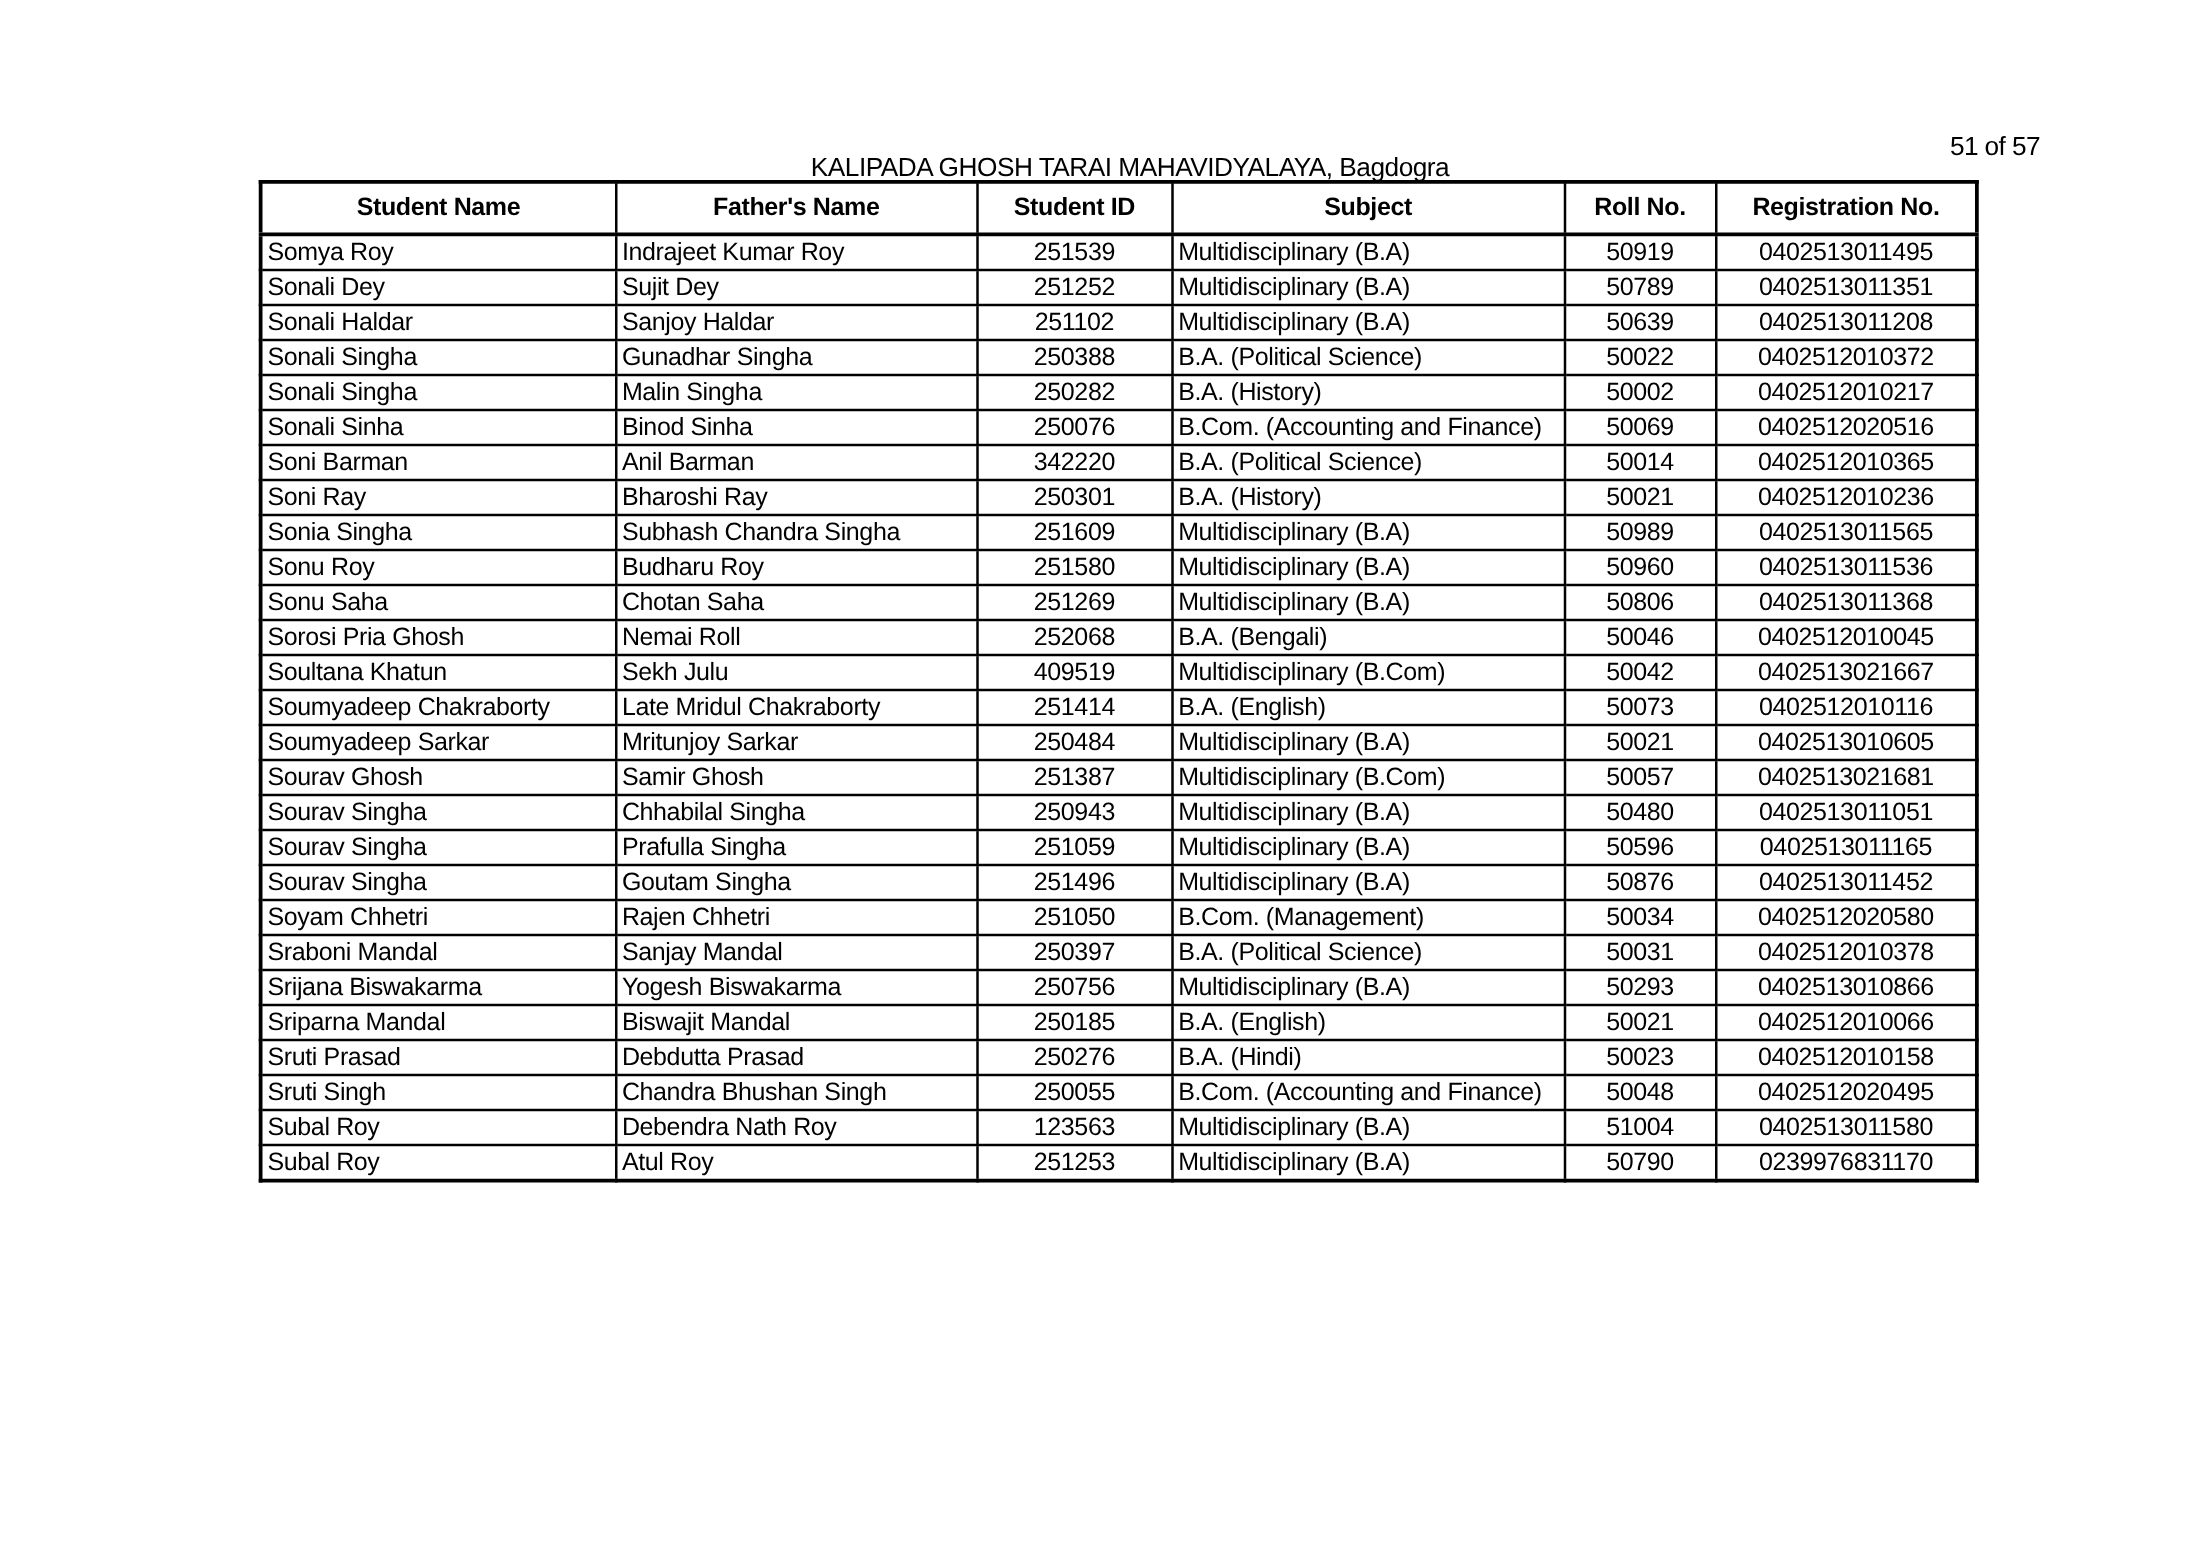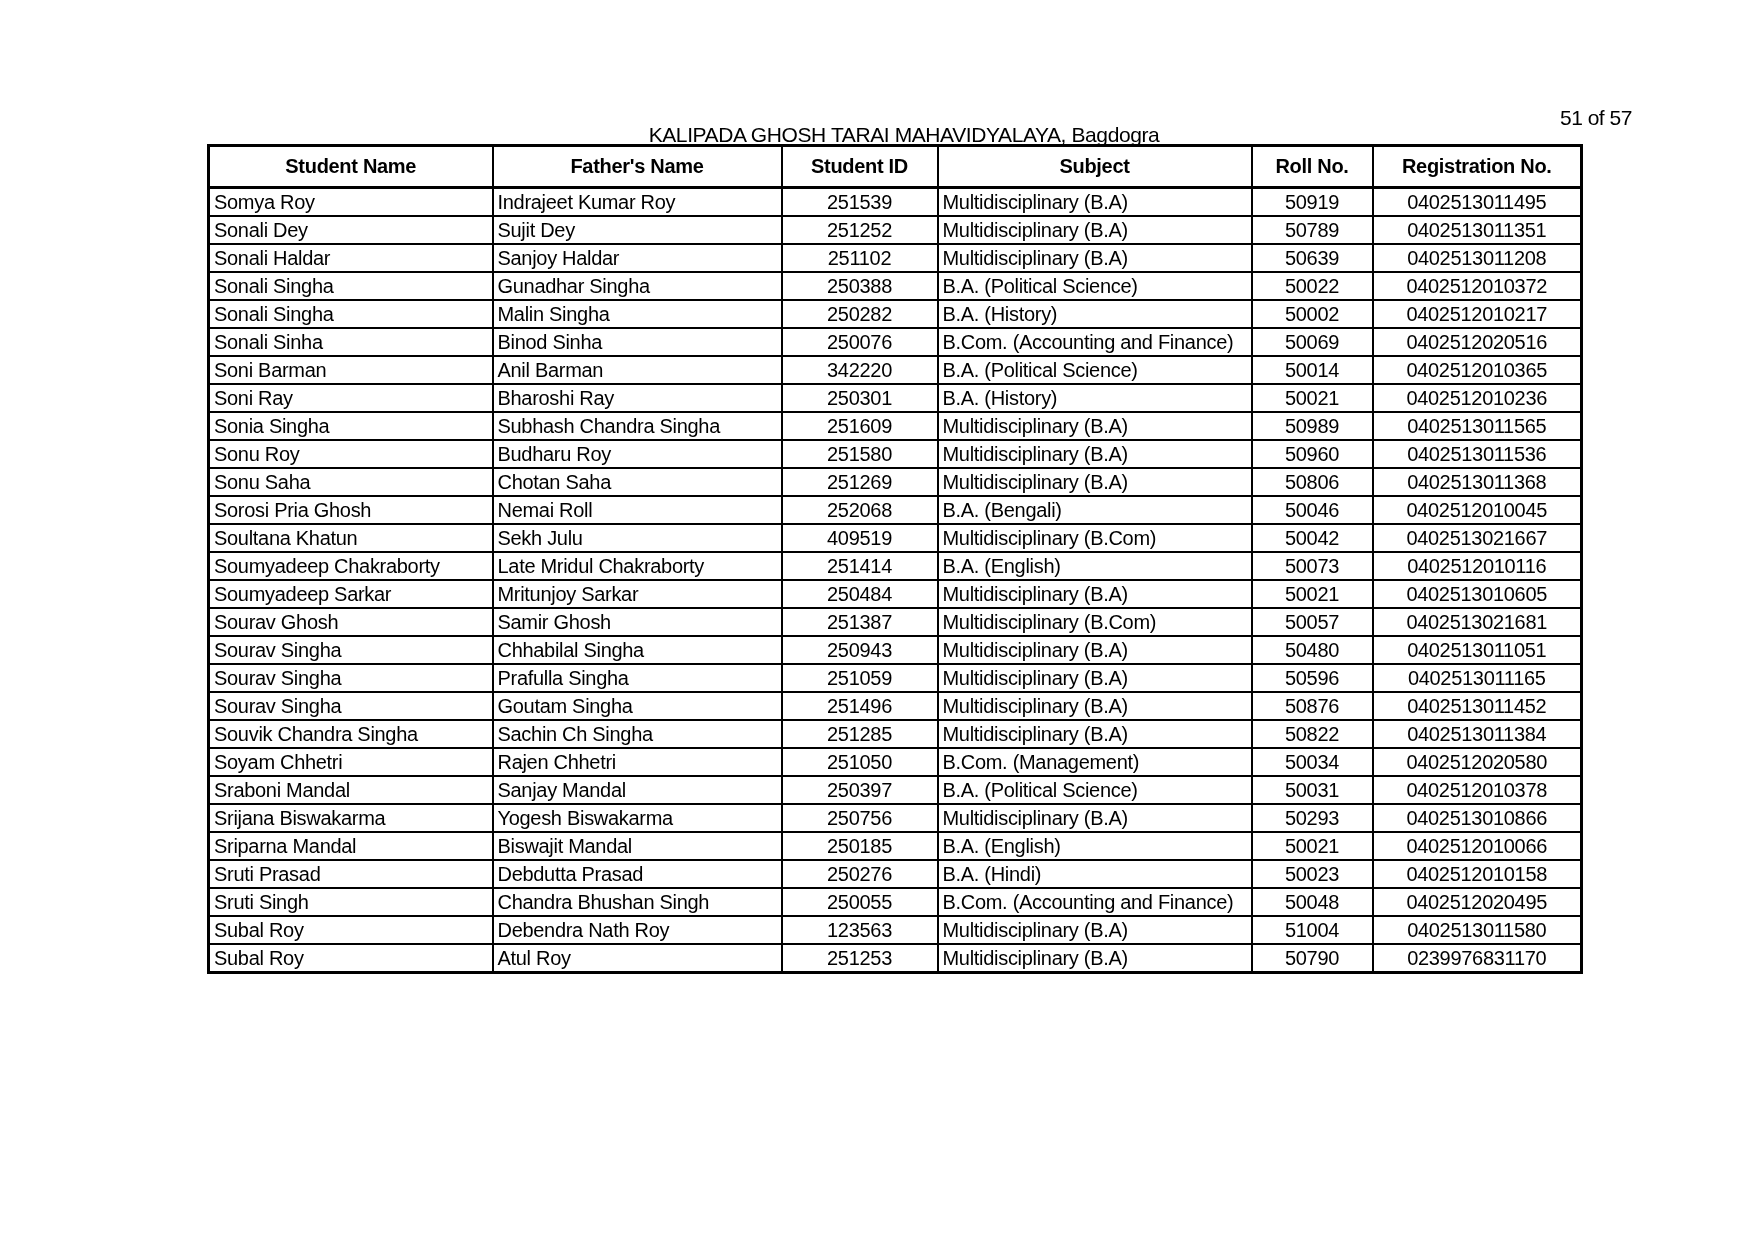--- a/index.html
+++ b/index.html
@@ -189,28 +189,20 @@
       </tr>
       <tr>
         <td>Sourav Singha</td>
         <td>Goutam Singha</td>
         <td class="c">251496</td>
         <td>Multidisciplinary (B.A)</td>
         <td class="c">50876</td>
         <td class="c">0402513011452</td>
       </tr>
       <tr>
-        <td>Souvik Chandra Singha</td>
-        <td>Sachin Ch Singha</td>
-        <td class="c">251285</td>
-        <td>Multidisciplinary (B.A)</td>
-        <td class="c">50822</td>
-        <td class="c">0402513011384</td>
-      </tr>
-      <tr>
         <td>Soyam Chhetri</td>
         <td>Rajen Chhetri</td>
         <td class="c">251050</td>
         <td>B.Com. (Management)</td>
         <td class="c">50034</td>
         <td class="c">0402512020580</td>
       </tr>
       <tr>
         <td>Sraboni Mandal</td>
         <td>Sanjay Mandal</td>

